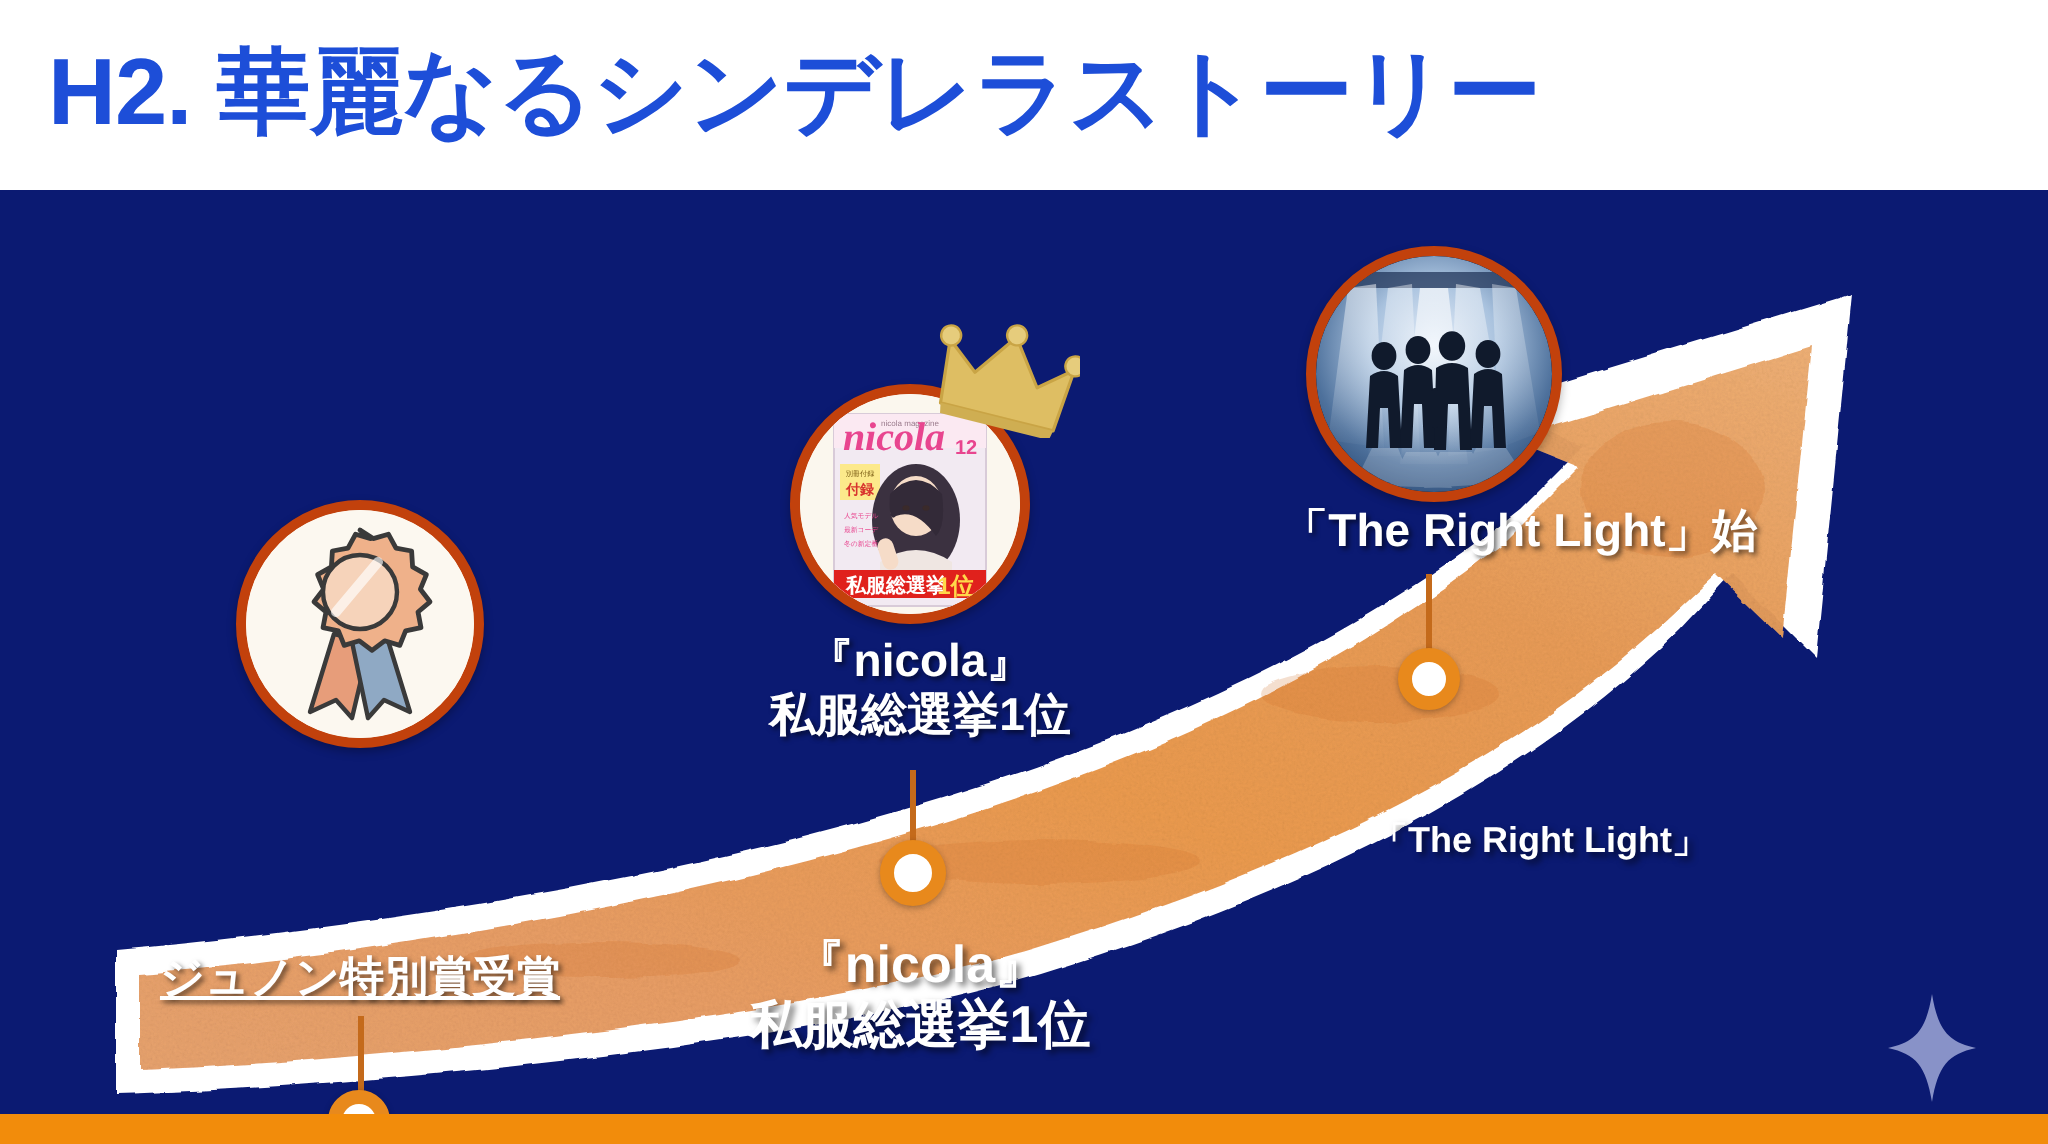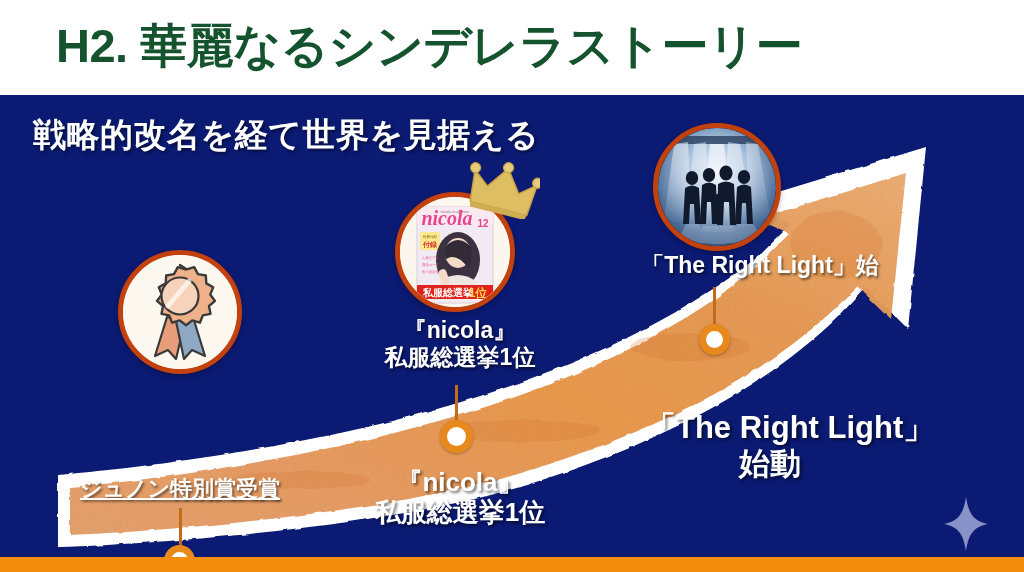--- a/index.html
+++ b/index.html
@@ -20,25 +20,24 @@
     position: absolute;
     left: 0; top: 0;
     width: 1024px; height: 95px;
     background: #ffffff;
   }
   #header-title {
     position: absolute;
     left: 24px; top: 16px;
     font-size: 47px;
     font-weight: bold;
-    color: #14532d;
+    color: #1d4ed8;
     letter-spacing: -0.5px;
     white-space: nowrap;
     line-height: 60px;
-    margin-left: 32px;
   }
 
   
   #body-panel {
     position: absolute;
     left: 0; top: 95px;
     width: 1024px; height: 462px;
     background: #0B1A72;
     overflow: hidden;
   }
@@ -125,21 +124,20 @@
 <body>
 
 <div id="slide">
 
   <div id="header">
     <div id="header-title">H2. 華麗なるシンデレラストーリー</div>
   </div>
 
   <div id="body-panel">
 
-    <div id="subtitle">戦略的改名を経て世界を見据える</div>
 
     <svg id="arrow-layer" viewBox="0 0 1024 462">
       <defs>
         <linearGradient id="arrGrad" x1="0" y1="1" x2="1" y2="0">
           <stop offset="0%" stop-color="#E8A06A"></stop>
           <stop offset="22%" stop-color="#E99B60"></stop>
           <stop offset="48%" stop-color="#EC9849"></stop>
           <stop offset="72%" stop-color="#E99952"></stop>
           <stop offset="100%" stop-color="#EFAE72"></stop>
         </linearGradient>
@@ -346,23 +344,22 @@
           </g>
         </svg>
       </div>
 
       <div class="ms-label-top" style="left:600px; top:157px; width:320px; text-align:center; font-size:23px;">「The Right Light」始</div>
 
       <div class="ms-stem" style="left:713px; top:192px; height:43px;"></div>
 
       <div class="ms-dot" style="left:699px; top:229px; width:31px; height:31px;"></div>
 
-      <div class="ms-label-bottom" style="left:645px; top:315px; width:250px; font-size:31px;">
+      <div class="ms-label-bottom" style="left:645px; top:315px; width:250px; font-size:18px;">
         <div>「The Right Light」</div>
-        <div>始動</div>
       </div>
     </div>
 
     <div id="sparkle">
       <svg viewBox="0 0 44 54" width="44" height="54">
         <path d="M22 0 C25 18, 30 24, 44 27 C30 30, 25 36, 22 54 C19 36, 14 30, 0 27 C14 24, 19 18, 22 0 Z" fill="#8892C8"></path>
       </svg>
     </div>
 
   </div>

